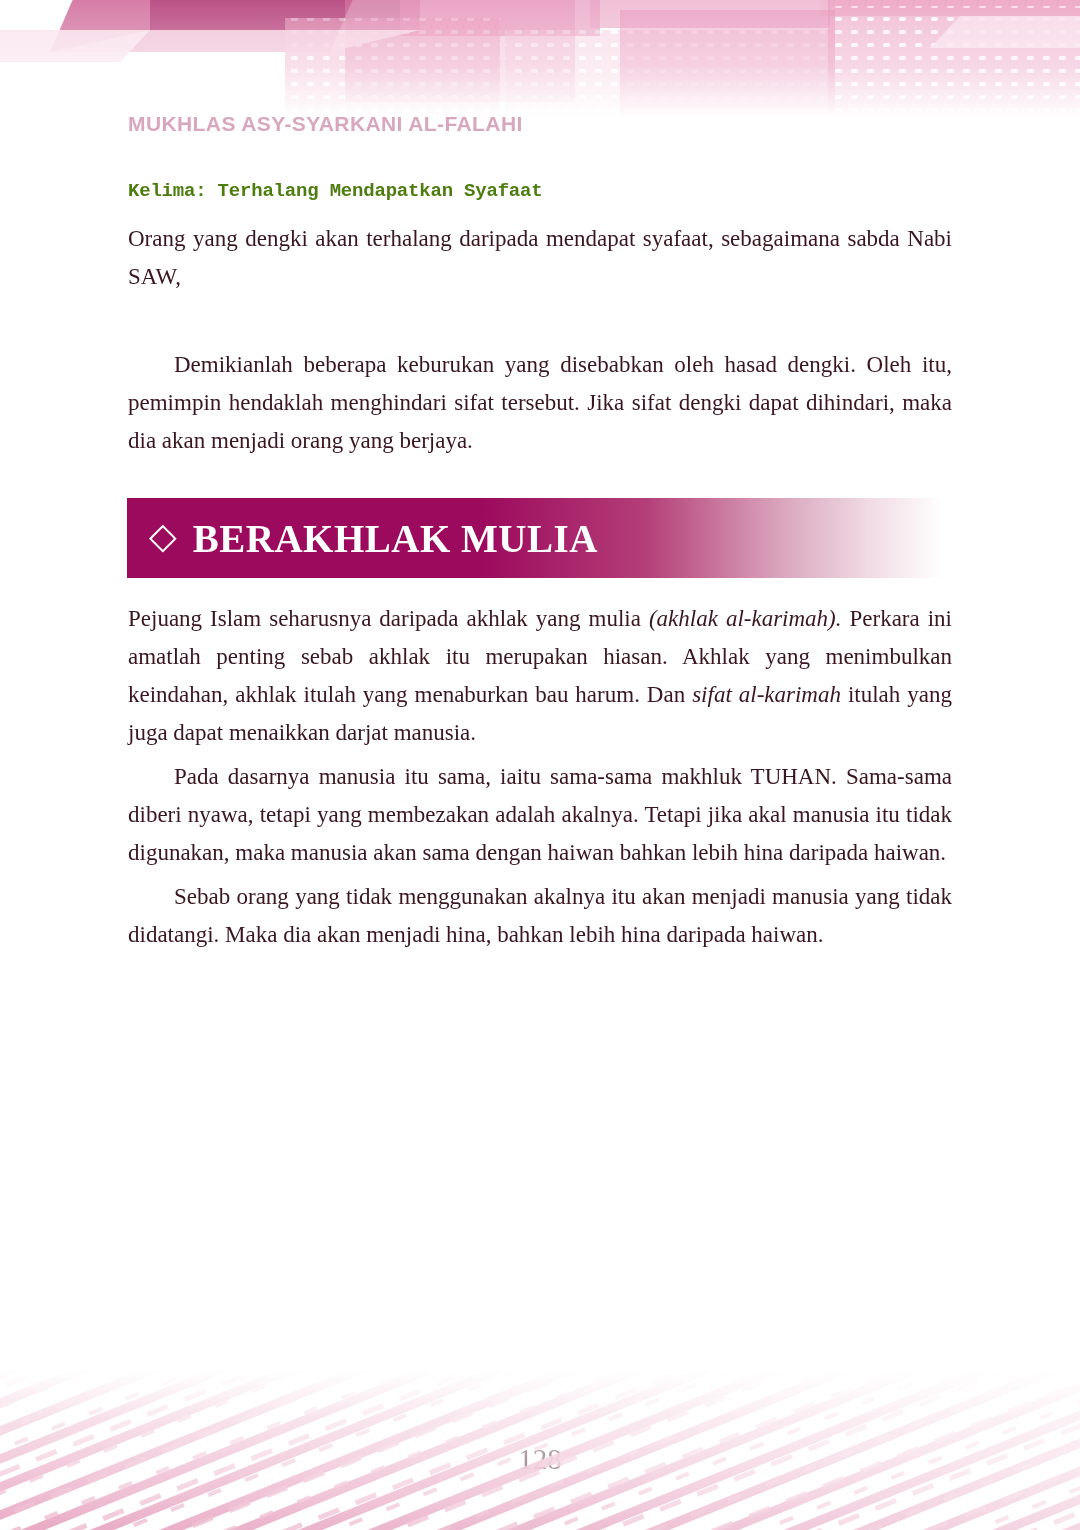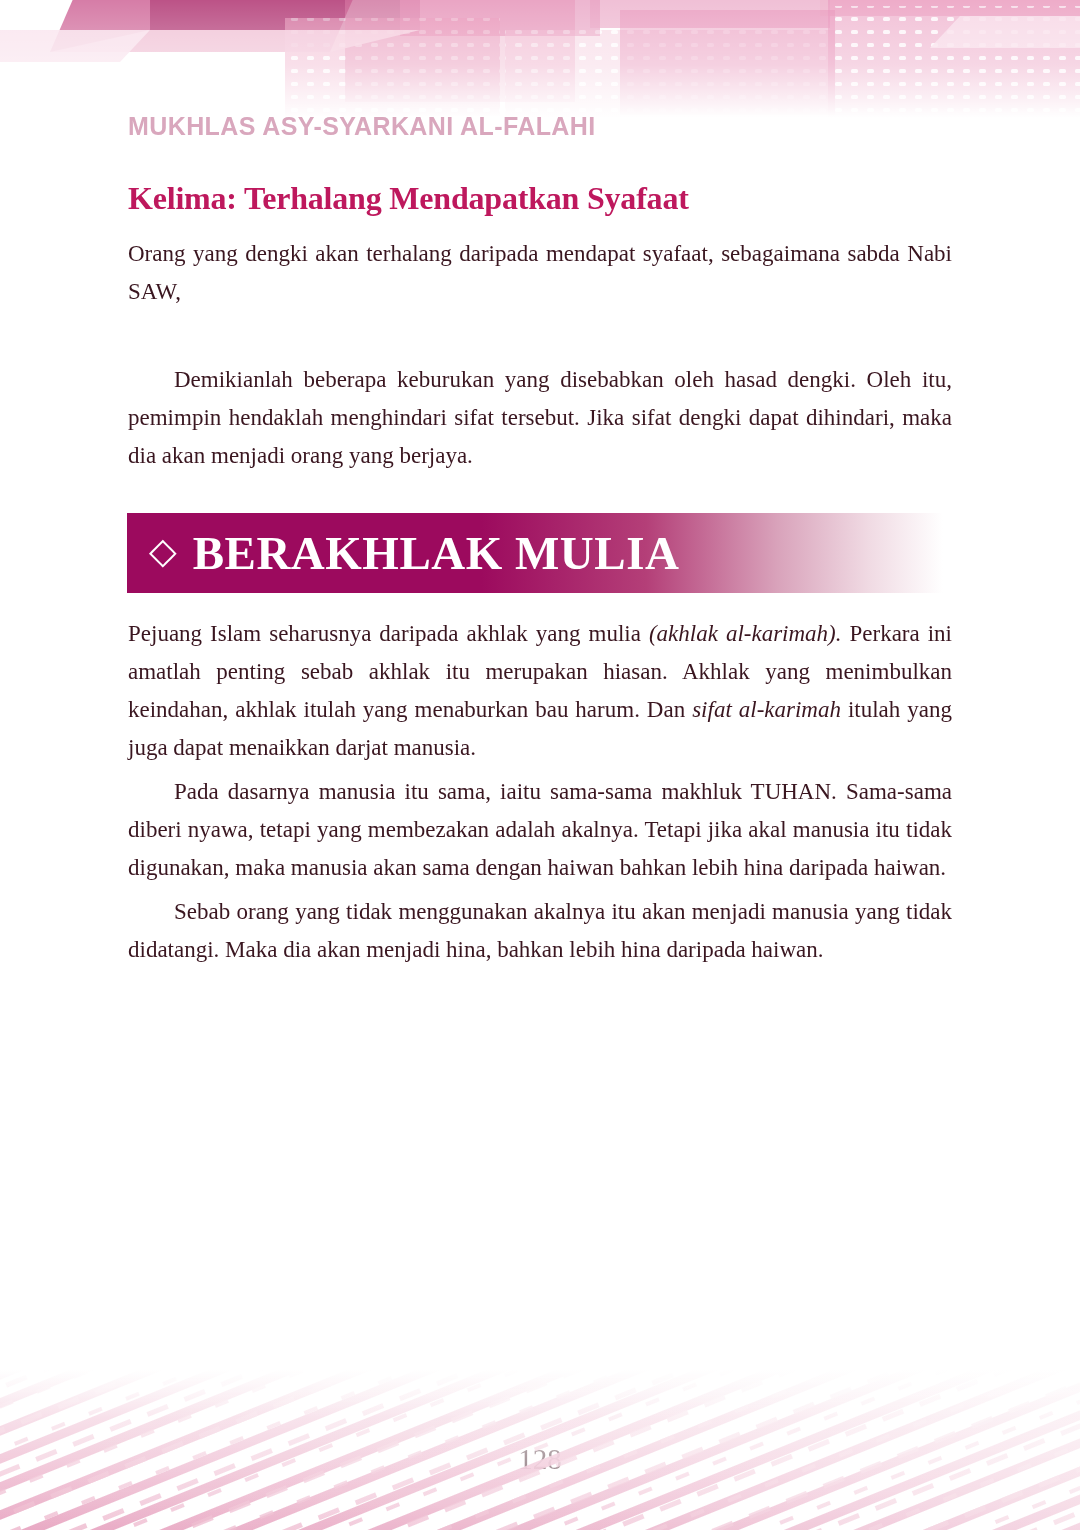--- a/index.html
+++ b/index.html
@@ -42,38 +42,38 @@
     width: 1080px;
     height: 1530px;
   }
 
   .running-head {
     position: absolute;
     left: 128px;
     top: 112px;
     font-family: "Liberation Sans", sans-serif;
     font-weight: bold;
-    font-size: 25px;
+    font-size: 21px;
     letter-spacing: 0.4px;
     color: #d9a7bd;
     white-space: nowrap;
   }
 
   .content {
     position: absolute;
     left: 128px;
     top: 180px;
     width: 824px;
   }
 
   .sub-heading {
-    font-family: Liberation Serif, serif;
-    font-weight: bold;
-    font-size: 32px;
-    color: #be185d;
+    font-family: Liberation Mono, monospace;
+    font-weight: bold;
+    font-size: 19px;
+    color: #4d7c0f;
     margin: 0 0 18px 0;
     letter-spacing: -0.2px;
   }
 
   p.body {
     margin: 0 0 6px 0;
     font-family: "Liberation Serif", serif;
     font-size: 23px;
     line-height: 38px;
     color: #3a1620;
@@ -128,21 +128,21 @@
     margin-right: 16px;
     font-size: 36px;
     line-height: 1;
     color: #ffffff;
     font-family: "DejaVu Sans", sans-serif;
     transform: translateY(-2px);
   }
   .banner-title {
     font-family: "Liberation Serif", serif;
     font-weight: bold;
-    font-size: 47px;
+    font-size: 39px;
     letter-spacing: 0.5px;
     color: #ffffff;
     white-space: nowrap;
   }
 
   .page-number {
     position: absolute;
     left: 0;
     top: 1443px;
     width: 1080px;

